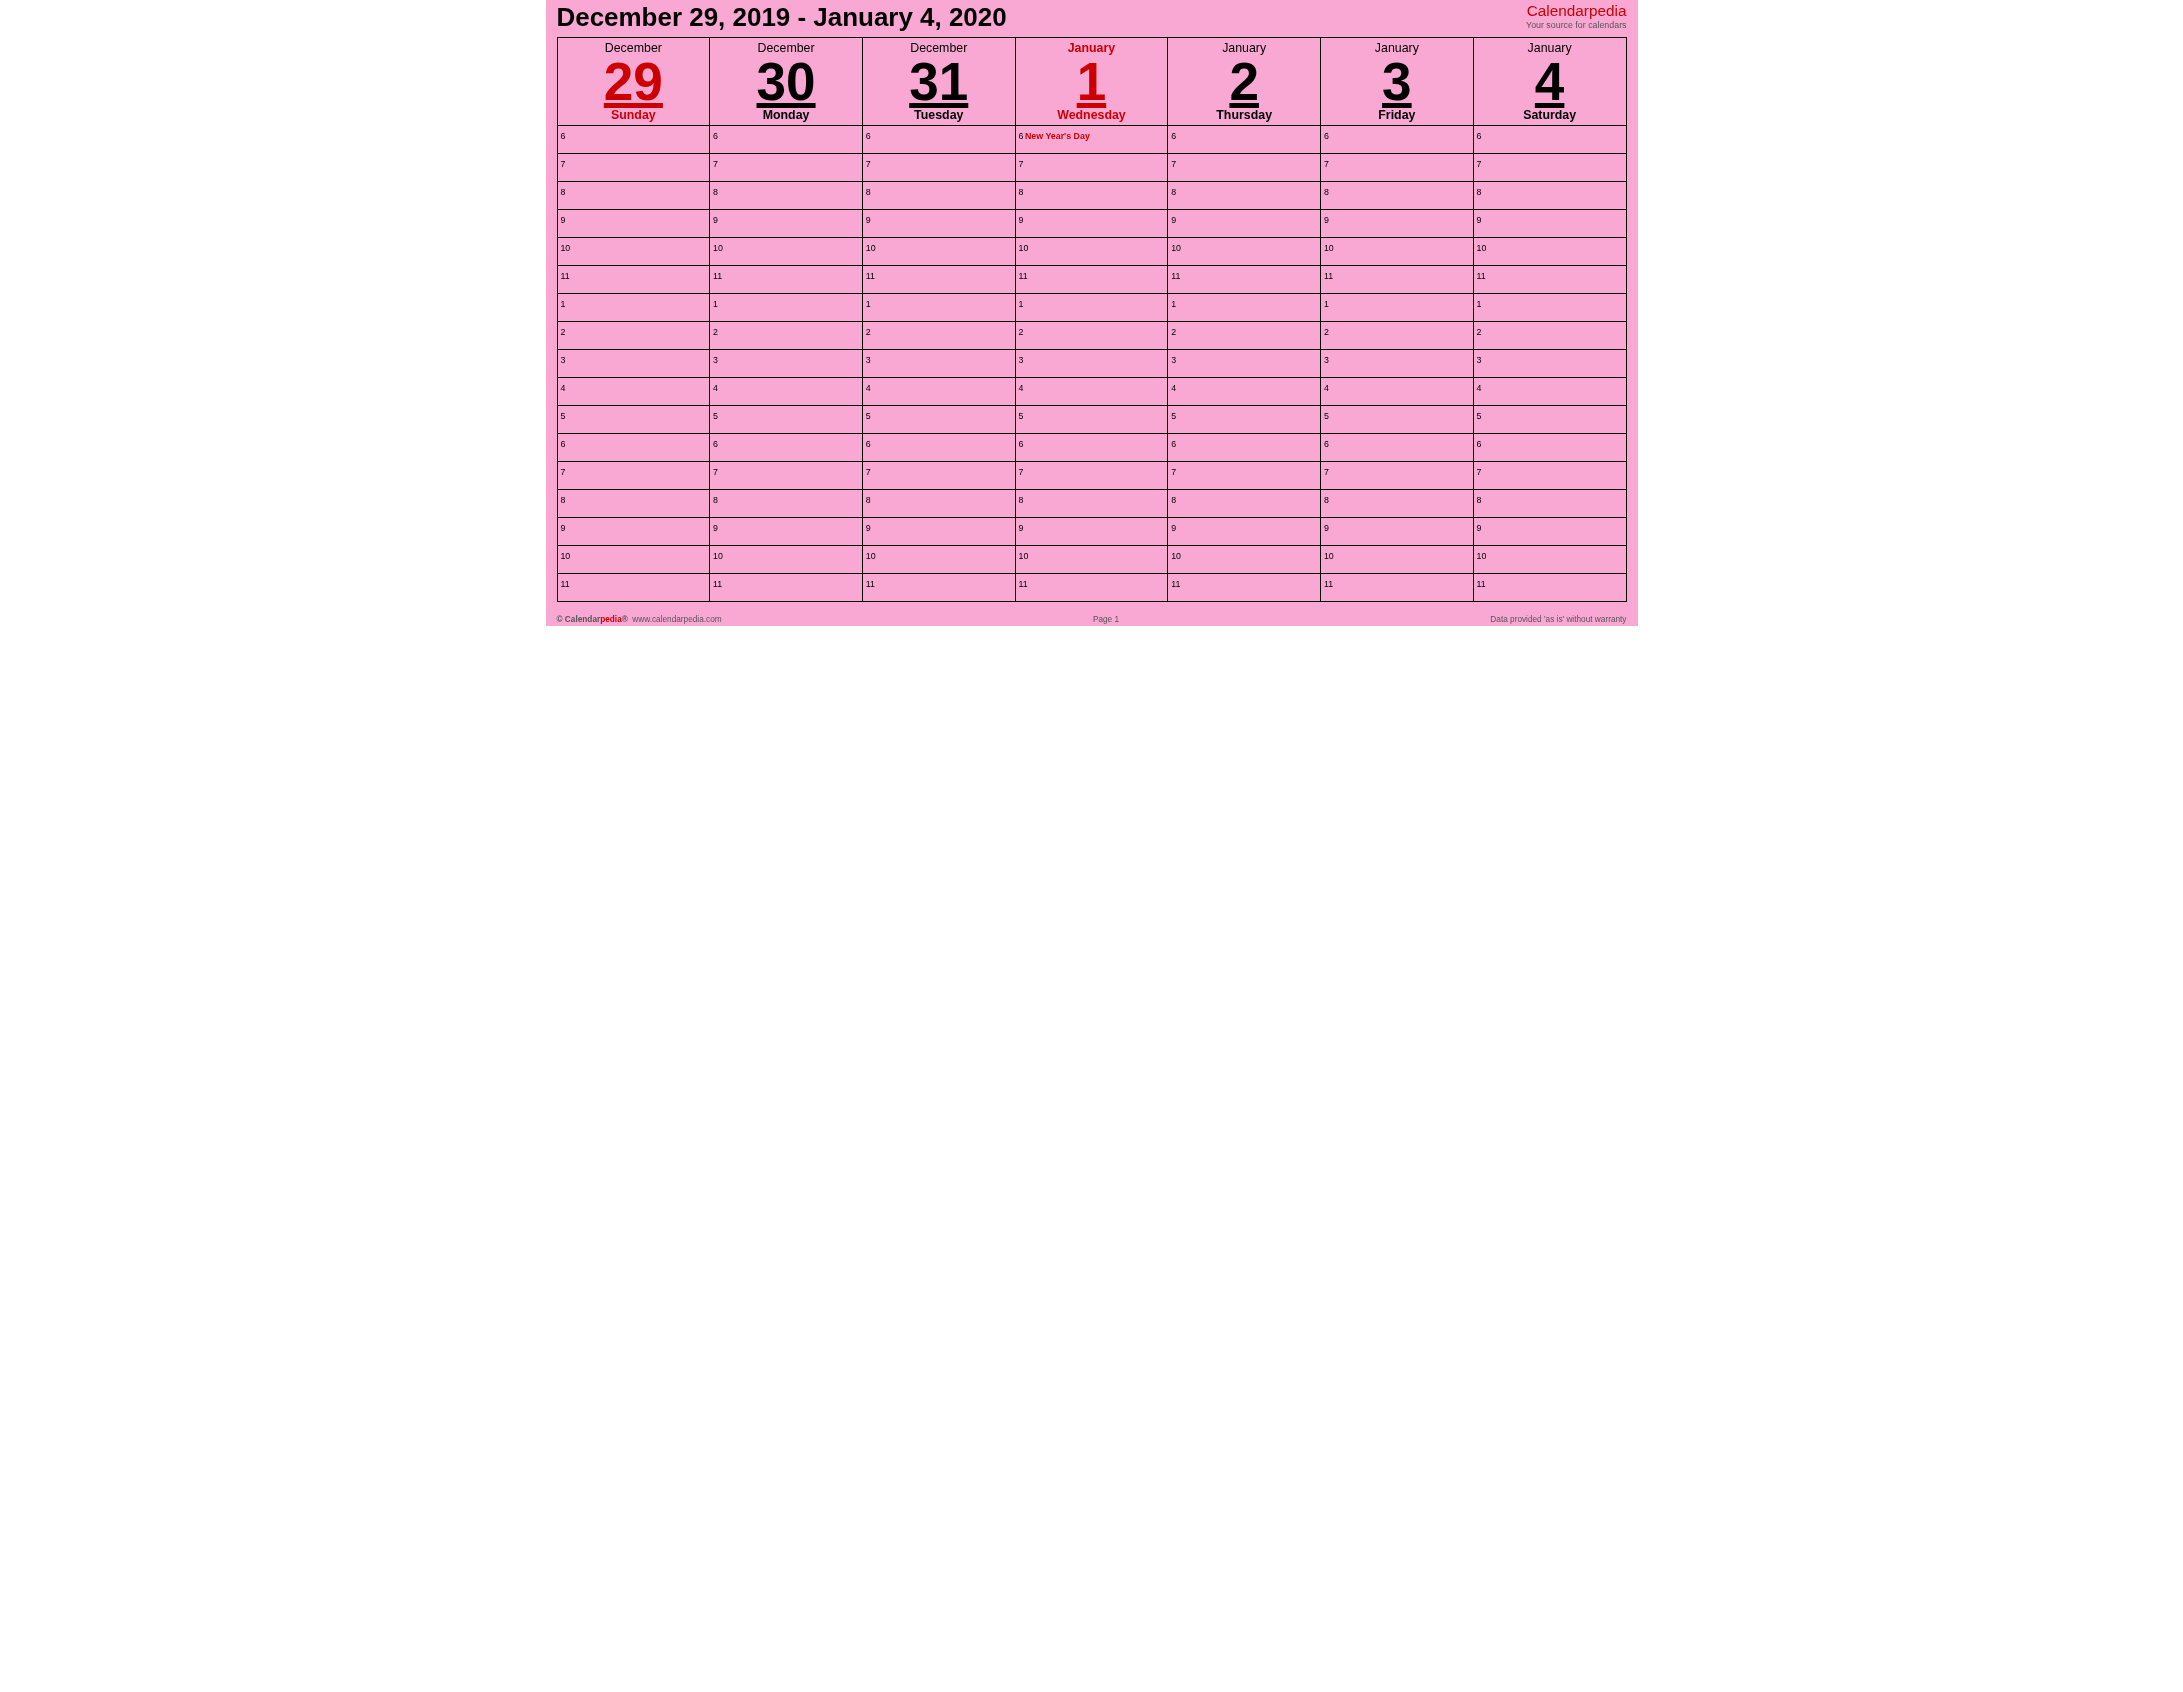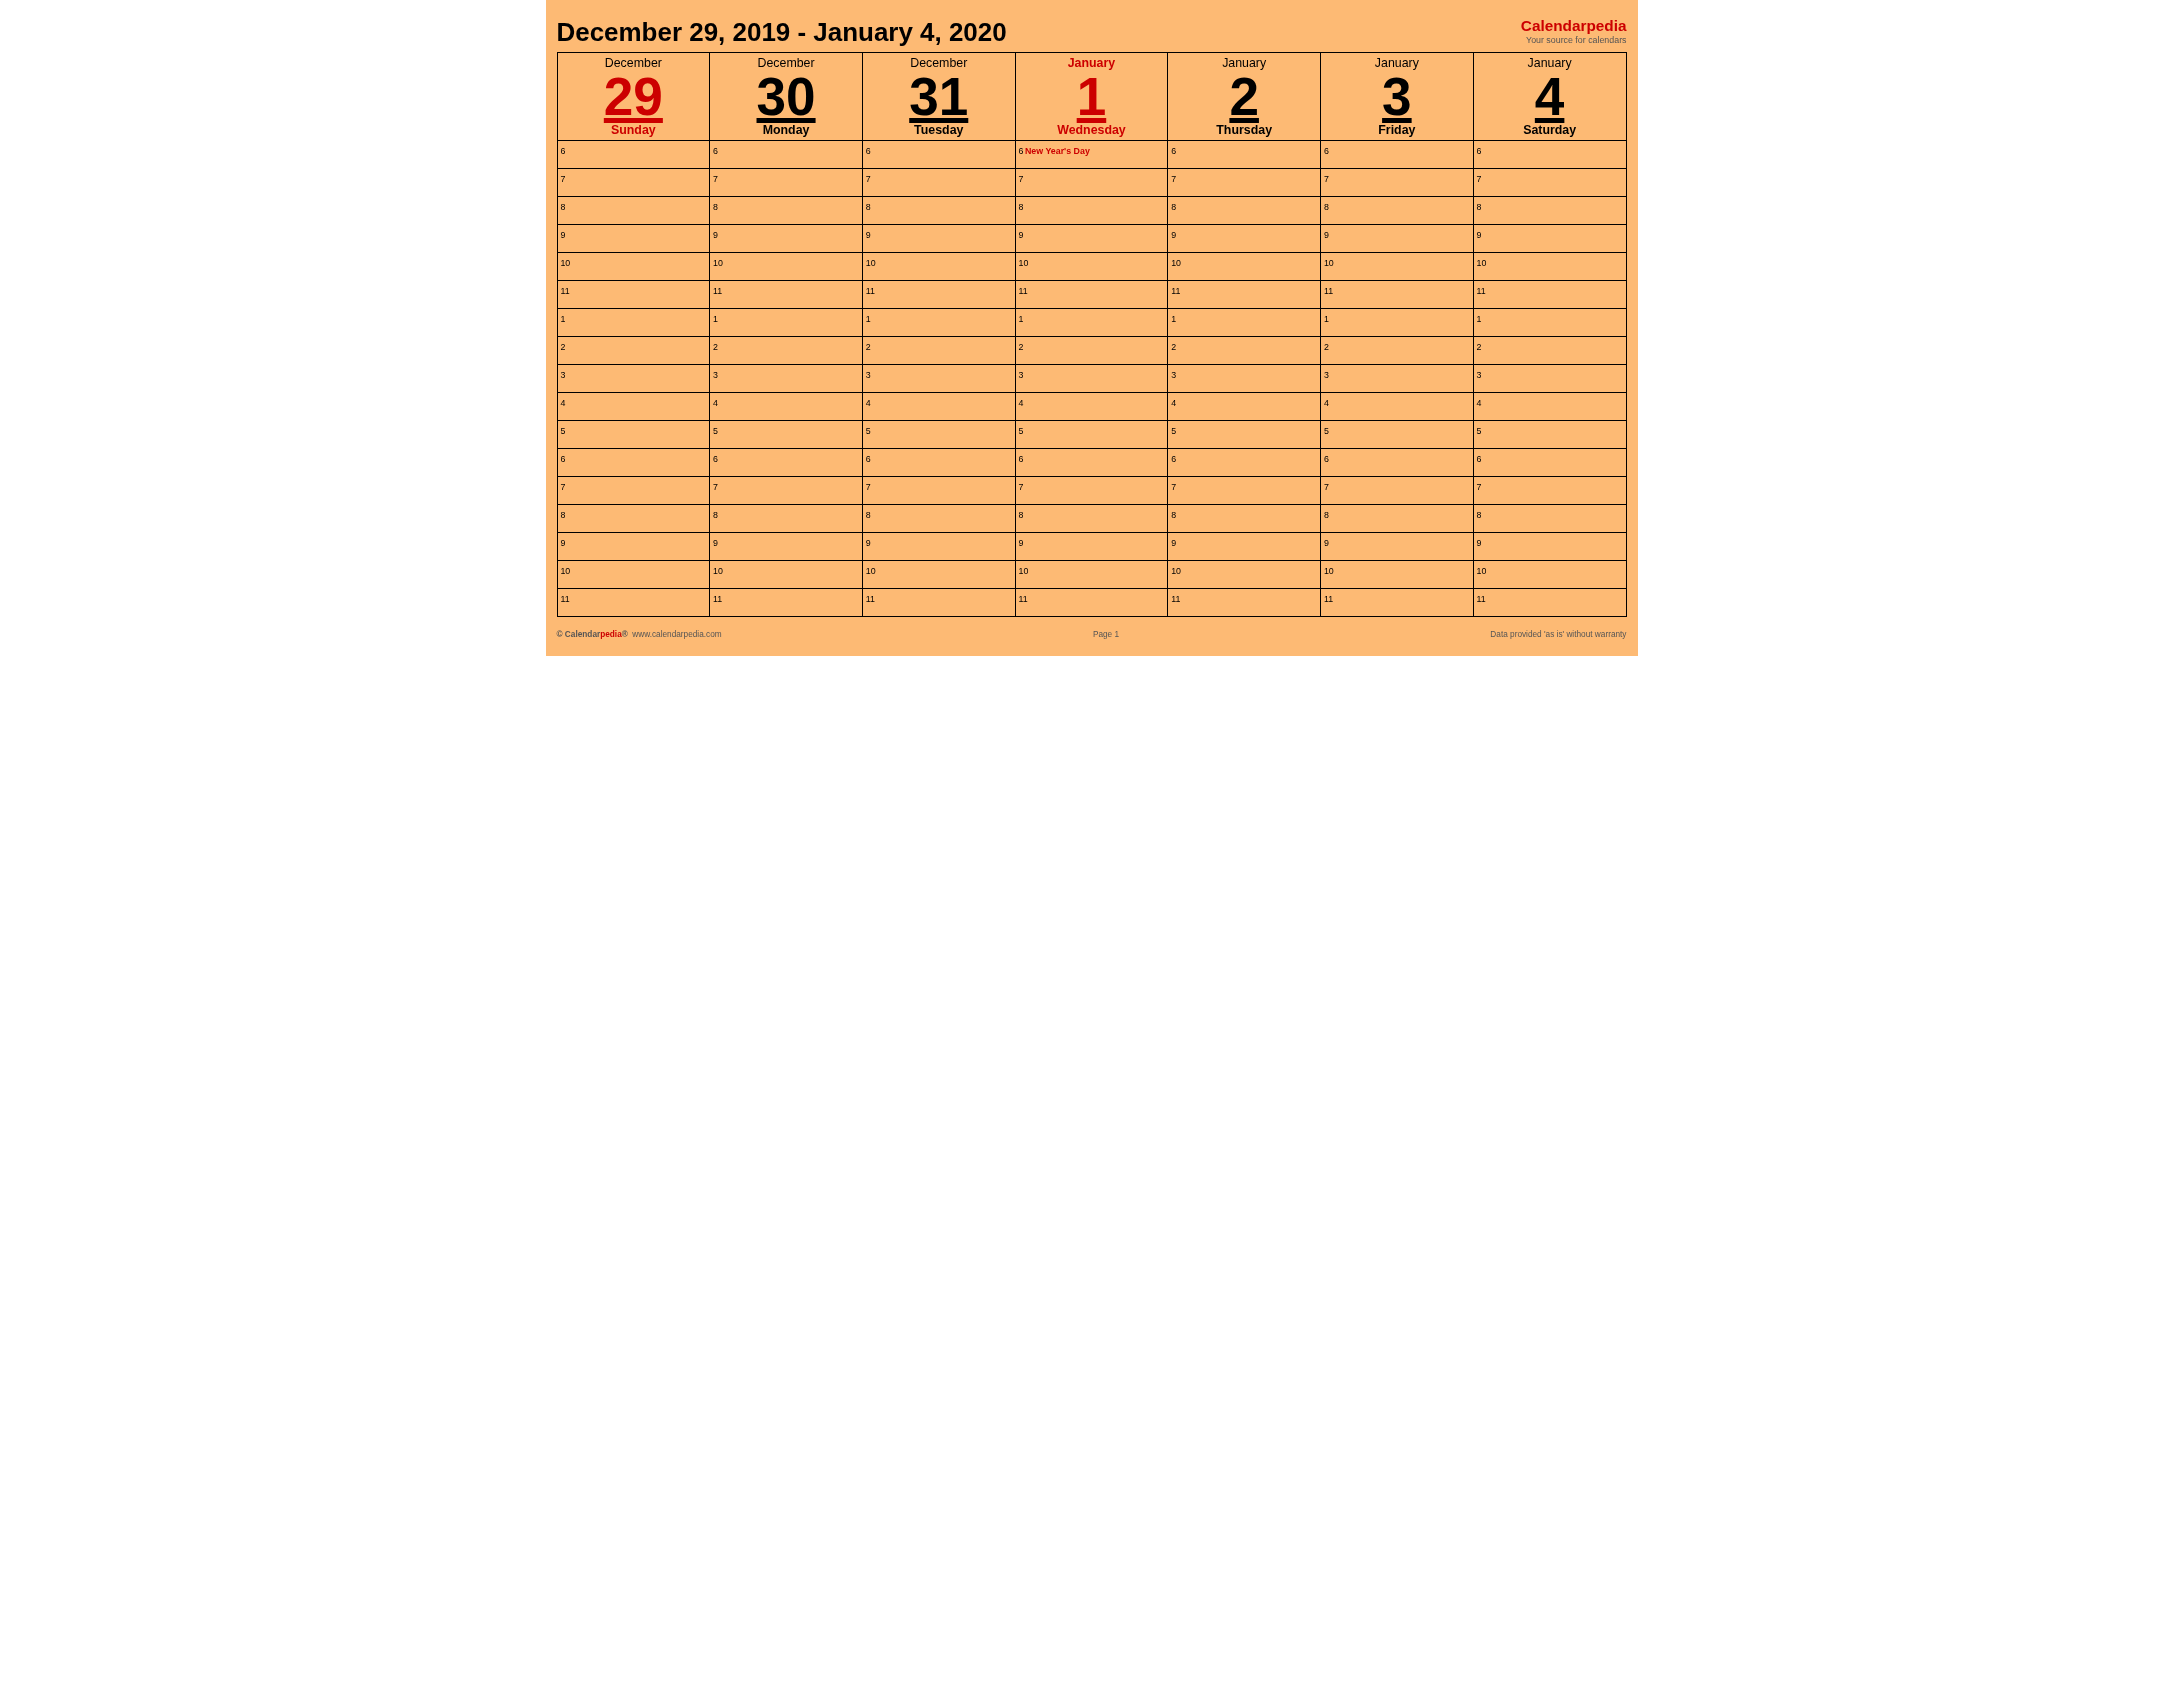--- a/index.html
+++ b/index.html
@@ -11,22 +11,22 @@
     body {
       font-family: Arial, sans-serif;
       background: #fff;
       width: 100%;
       max-width: 1092px;
       margin: 0 auto;
     }
 
     .page {
       width: 100%;
-      padding: 17px 11px;
-      background: #fdba74;
+      padding: 2px 11px;
+      background: #f9a8d4;
     }
 
     
     .header {
       display: flex;
       justify-content: space-between;
       align-items: flex-start;
       margin-bottom: 4.4px;
     }
 
@@ -36,21 +36,21 @@
       color: #000;
     }
 
     .brand {
       text-align: right;
       line-height: 1.2;
     }
 
     .brand-name {
       font-size: 1.3em;
-      font-weight: bold;
+      font-weight: normal;
       color: #000;
     }
 
     .brand-name span {
       color: #cc0000;
     }
 
     .brand-tagline {
       font-size: 0.75em;
       color: #555;

